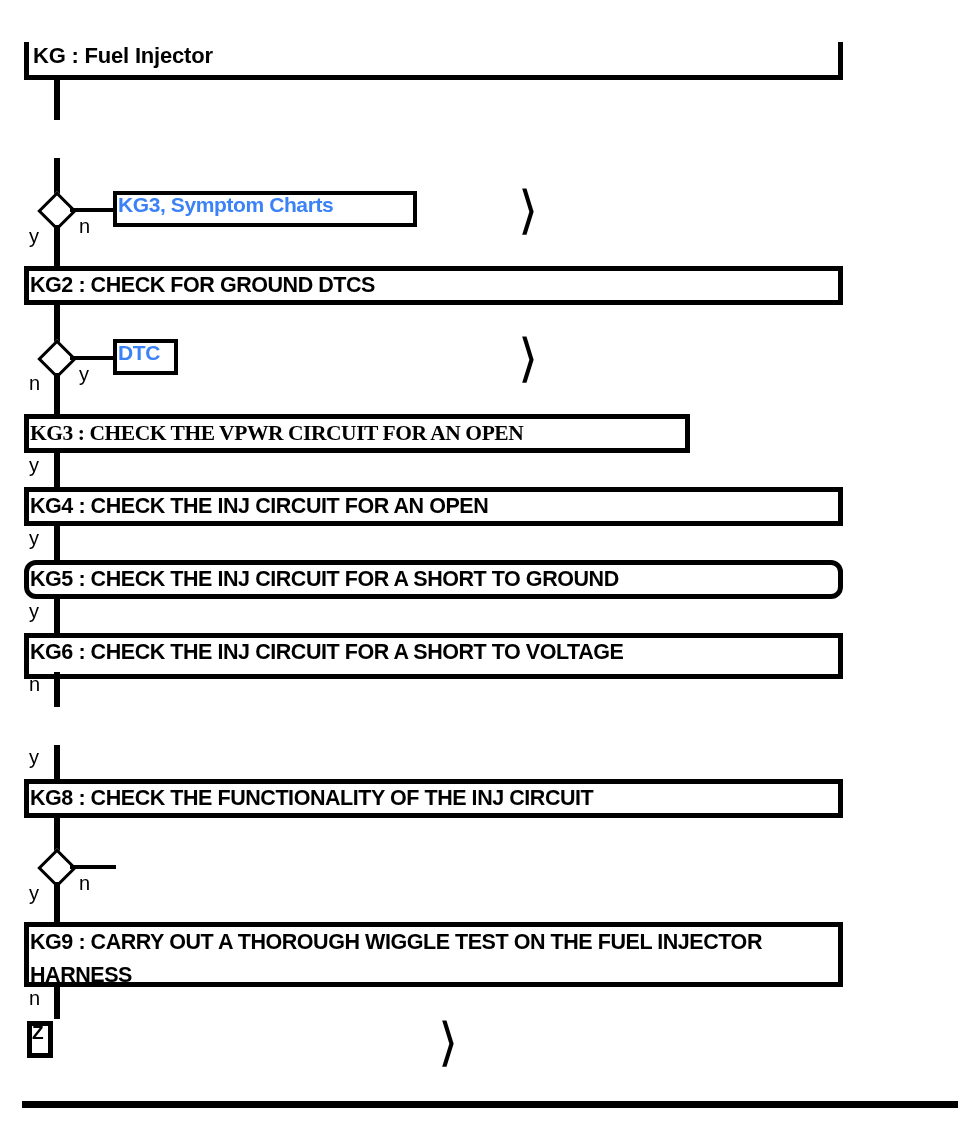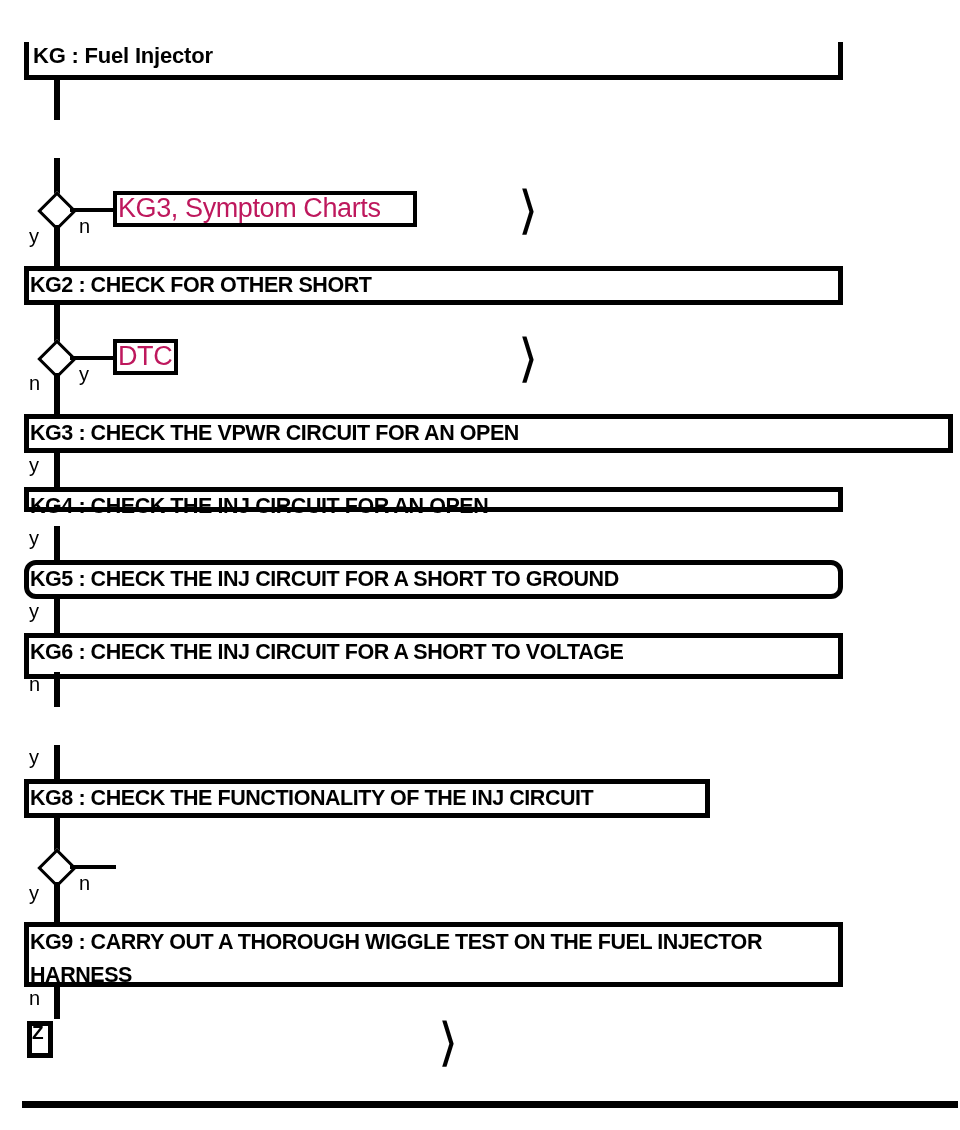--- a/index.html
+++ b/index.html
@@ -62,25 +62,25 @@
 
   
   .ref-box {
     border: 4px solid #000;
     background: #fff;
   }
   .ref-text {
     position: absolute;
     left: 1px;
     top: -2px;
-    font-size: 27px;
-    font-weight: normal;
+    font-size: 21px;
+    font-weight: bold;
     letter-spacing: -0.4px;
     white-space: nowrap;
-    color: #be185d;
+    color: #3b82f6;
   }
 
   
   .z-box {
     border: 5px solid #000;
     background: #fff;
   }
   .z-text {
     position: absolute;
     left: 0px;
@@ -146,49 +146,49 @@
 
   <div class="abs ref-box" style="left:113px; top:163px; width:304px; height:36px;">
     <span class="ref-text">KG3, Symptom Charts</span>
   </div>
 
   <div class="abs chevron" style="left:518px; top:156px;">⟩</div>
 
   <div class="abs vline" style="left:54px; top:197px; width:6px; height:42px;"></div>
 
   <div class="abs step-box" style="left:24px; top:238px; width:819px; height:39px;">
-    <span class="step-text">KG2 : CHECK FOR OTHER SHORT</span>
+    <span class="step-text">KG2 : CHECK FOR GROUND DTCS</span>
   </div>
 
   <div class="abs vline" style="left:54px; top:277px; width:6px; height:38px;"></div>
 
   <div class="abs diamond" style="left:43px; top:317px; width:28px; height:28px;"></div>
 
   <div class="abs branch-label" style="left:29px; top:345px;">n</div>
 
   <div class="abs branch-label" style="left:79px; top:336px;">y</div>
 
   <div class="abs hline" style="left:70px; top:328px; width:46px; height:4px;"></div>
 
   <div class="abs ref-box" style="left:113px; top:311px; width:65px; height:36px;">
     <span class="ref-text">DTC</span>
   </div>
 
   <div class="abs chevron" style="left:518px; top:304px;">⟩</div>
 
   <div class="abs vline" style="left:54px; top:345px; width:6px; height:42px;"></div>
 
-  <div class="abs step-box" style="left:24px; top:386px; width:929px; height:39px;">
+  <div class="abs step-box" style="left:24px; top:386px; width:666px; height:39px;font-family:Liberation Serif, serif;">
     <span class="step-text">KG3 : CHECK THE VPWR CIRCUIT FOR AN OPEN</span>
   </div>
 
   <div class="abs branch-label" style="left:29px; top:427px;">y</div>
   <div class="abs vline" style="left:54px; top:425px; width:6px; height:35px;"></div>
 
-  <div class="abs step-box" style="left:24px; top:459px; width:819px; height:25px;">
+  <div class="abs step-box" style="left:24px; top:459px; width:819px; height:39px;">
     <span class="step-text">KG4 : CHECK THE INJ CIRCUIT FOR AN OPEN</span>
   </div>
 
   <div class="abs branch-label" style="left:29px; top:500px;">y</div>
   <div class="abs vline" style="left:54px; top:498px; width:6px; height:35px;"></div>
 
   <div class="abs step-box" style="left:24px; top:532px; width:819px; height:39px;border-radius:12px;">
     <span class="step-text">KG5 : CHECK THE INJ CIRCUIT FOR A SHORT TO GROUND</span>
   </div>
 
@@ -199,21 +199,21 @@
     <span class="step-text">KG6 : CHECK THE INJ CIRCUIT FOR A SHORT TO VOLTAGE</span>
   </div>
 
   <div class="abs branch-label" style="left:29px; top:646px;">n</div>
   <div class="abs vline" style="left:54px; top:644px; width:6px; height:35px;"></div>
 
 
   <div class="abs branch-label" style="left:29px; top:719px;">y</div>
   <div class="abs vline" style="left:54px; top:717px; width:6px; height:35px;"></div>
 
-  <div class="abs step-box" style="left:24px; top:751px; width:686px; height:39px;padding-left:16px;">
+  <div class="abs step-box" style="left:24px; top:751px; width:819px; height:39px;padding-left:16px;">
     <span class="step-text">KG8 : CHECK THE FUNCTIONALITY OF THE INJ CIRCUIT</span>
   </div>
 
   <div class="abs vline" style="left:54px; top:790px; width:6px; height:38px;"></div>
 
   <div class="abs diamond" style="left:43px; top:826px; width:28px; height:28px;"></div>
 
   <div class="abs branch-label" style="left:29px; top:855px;">y</div>
   <div class="abs branch-label" style="left:79px; top:845px;">n</div>
 

